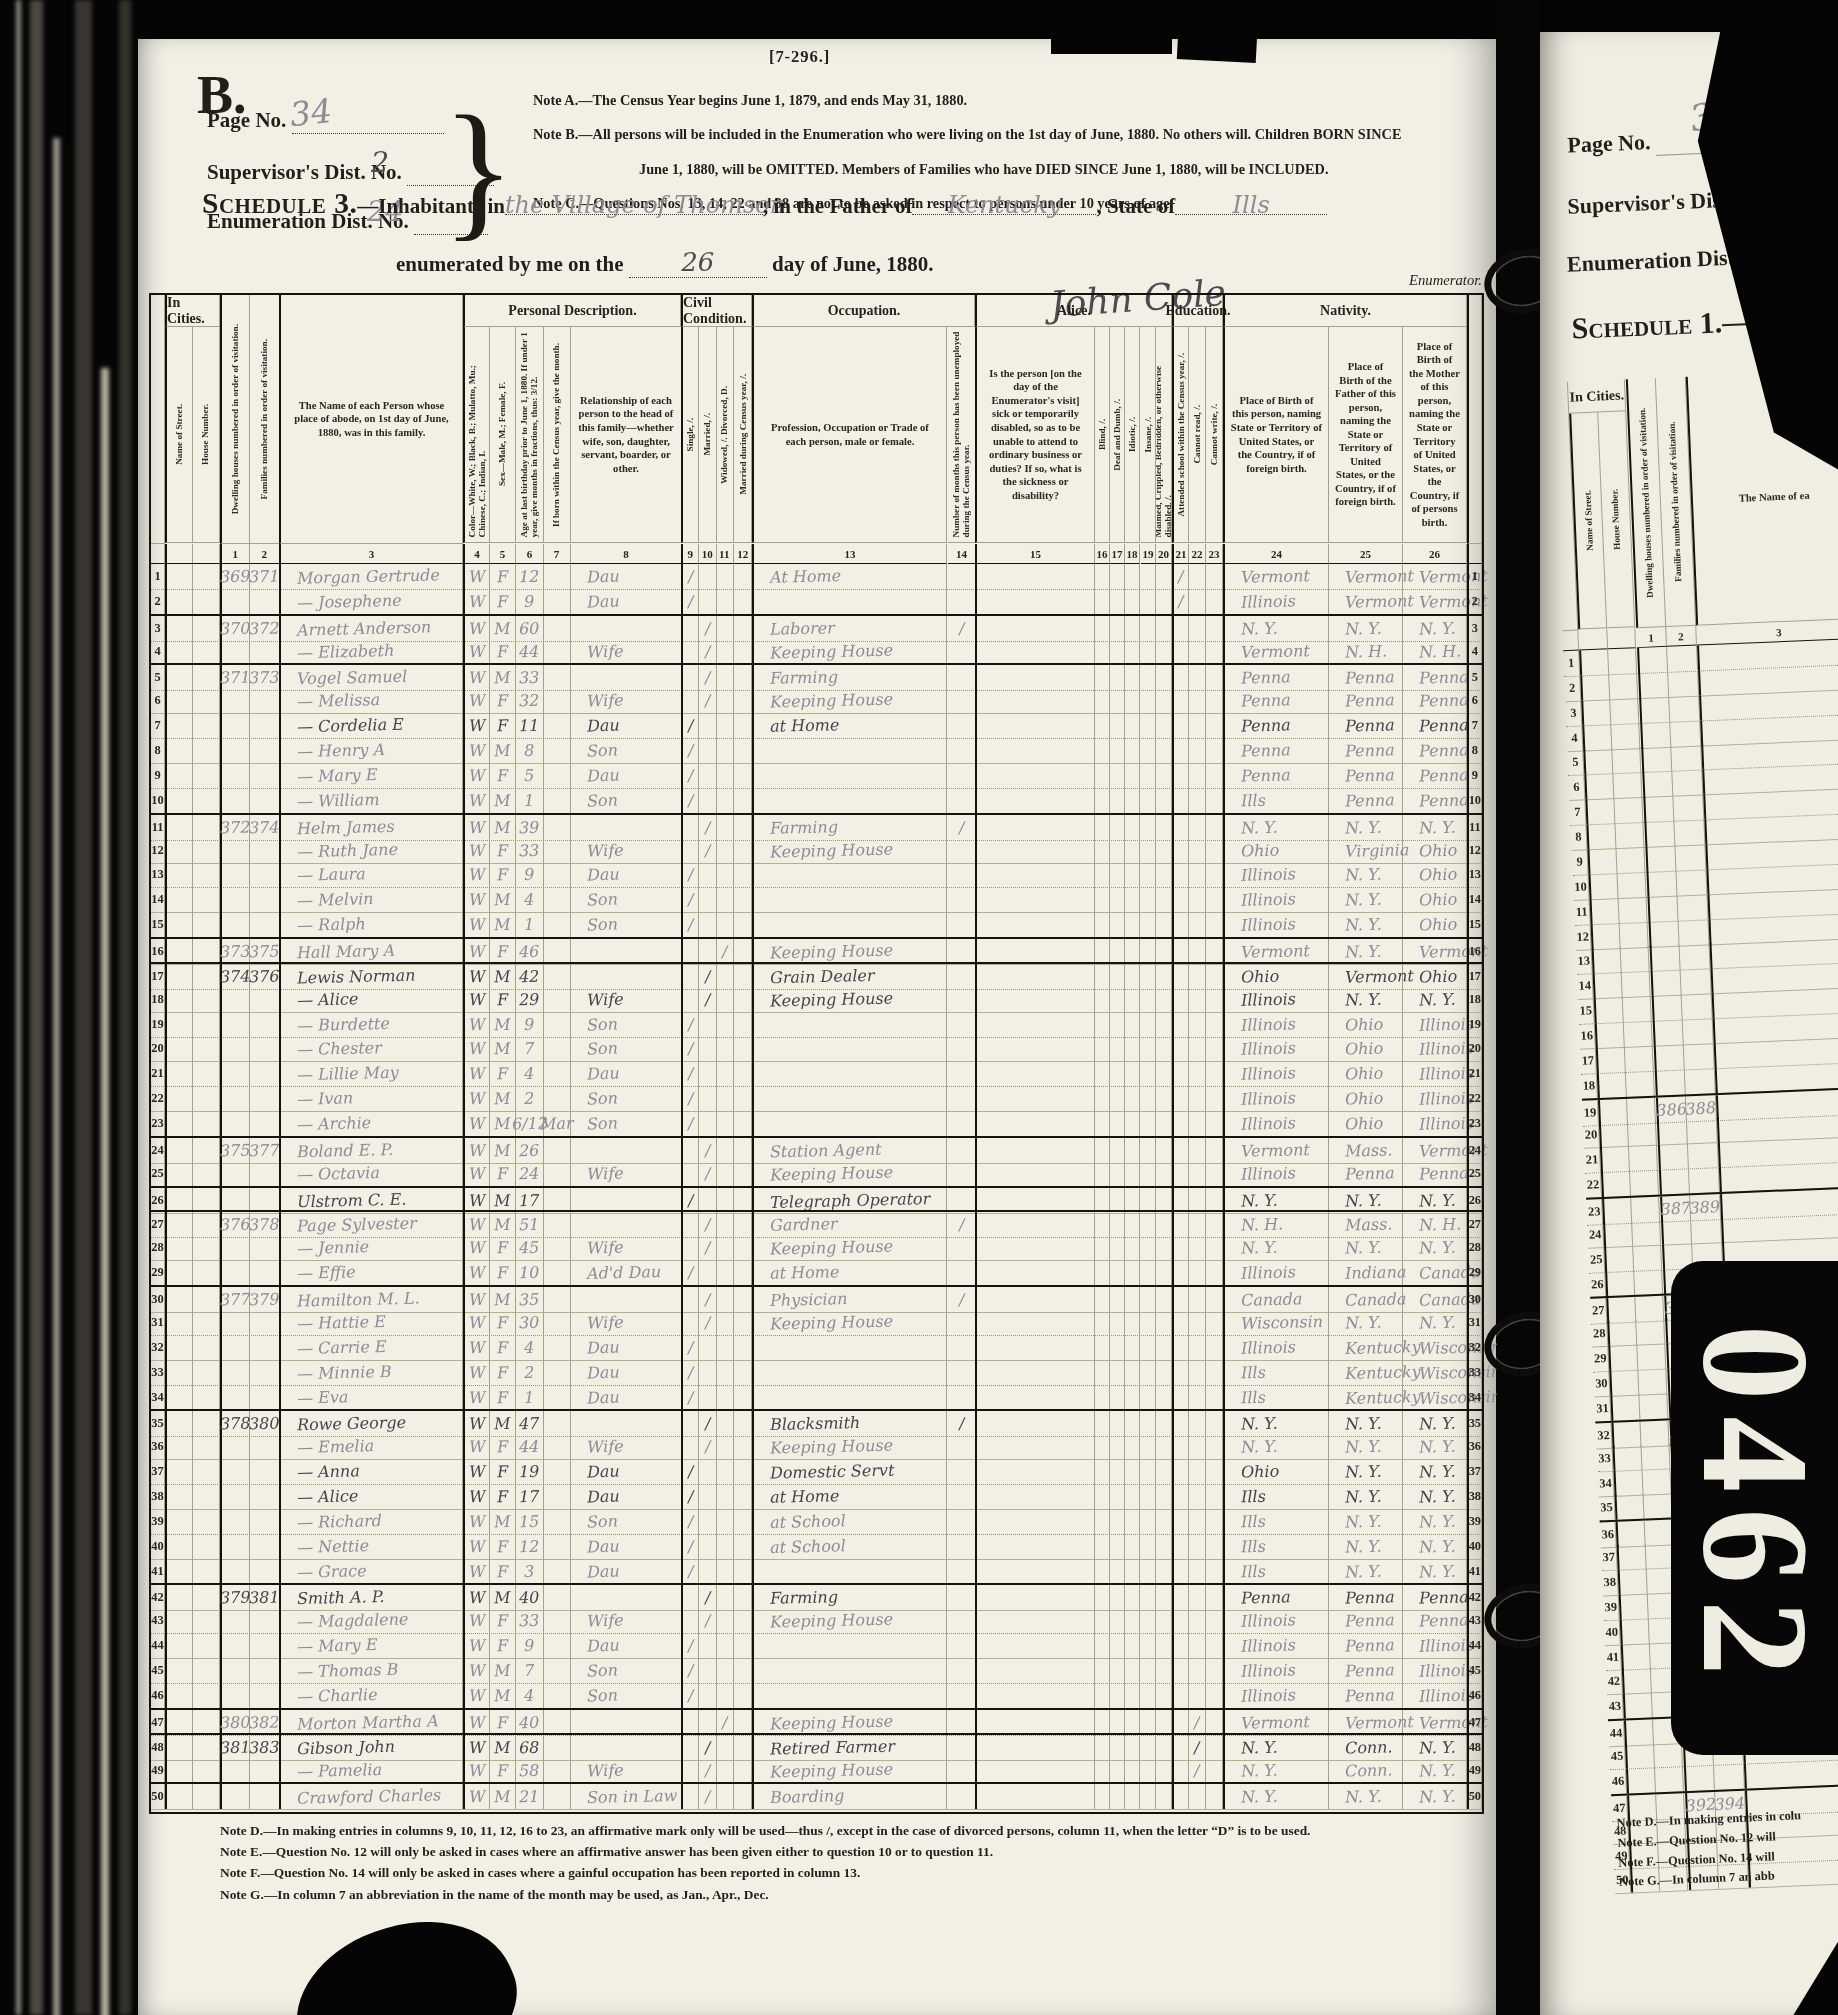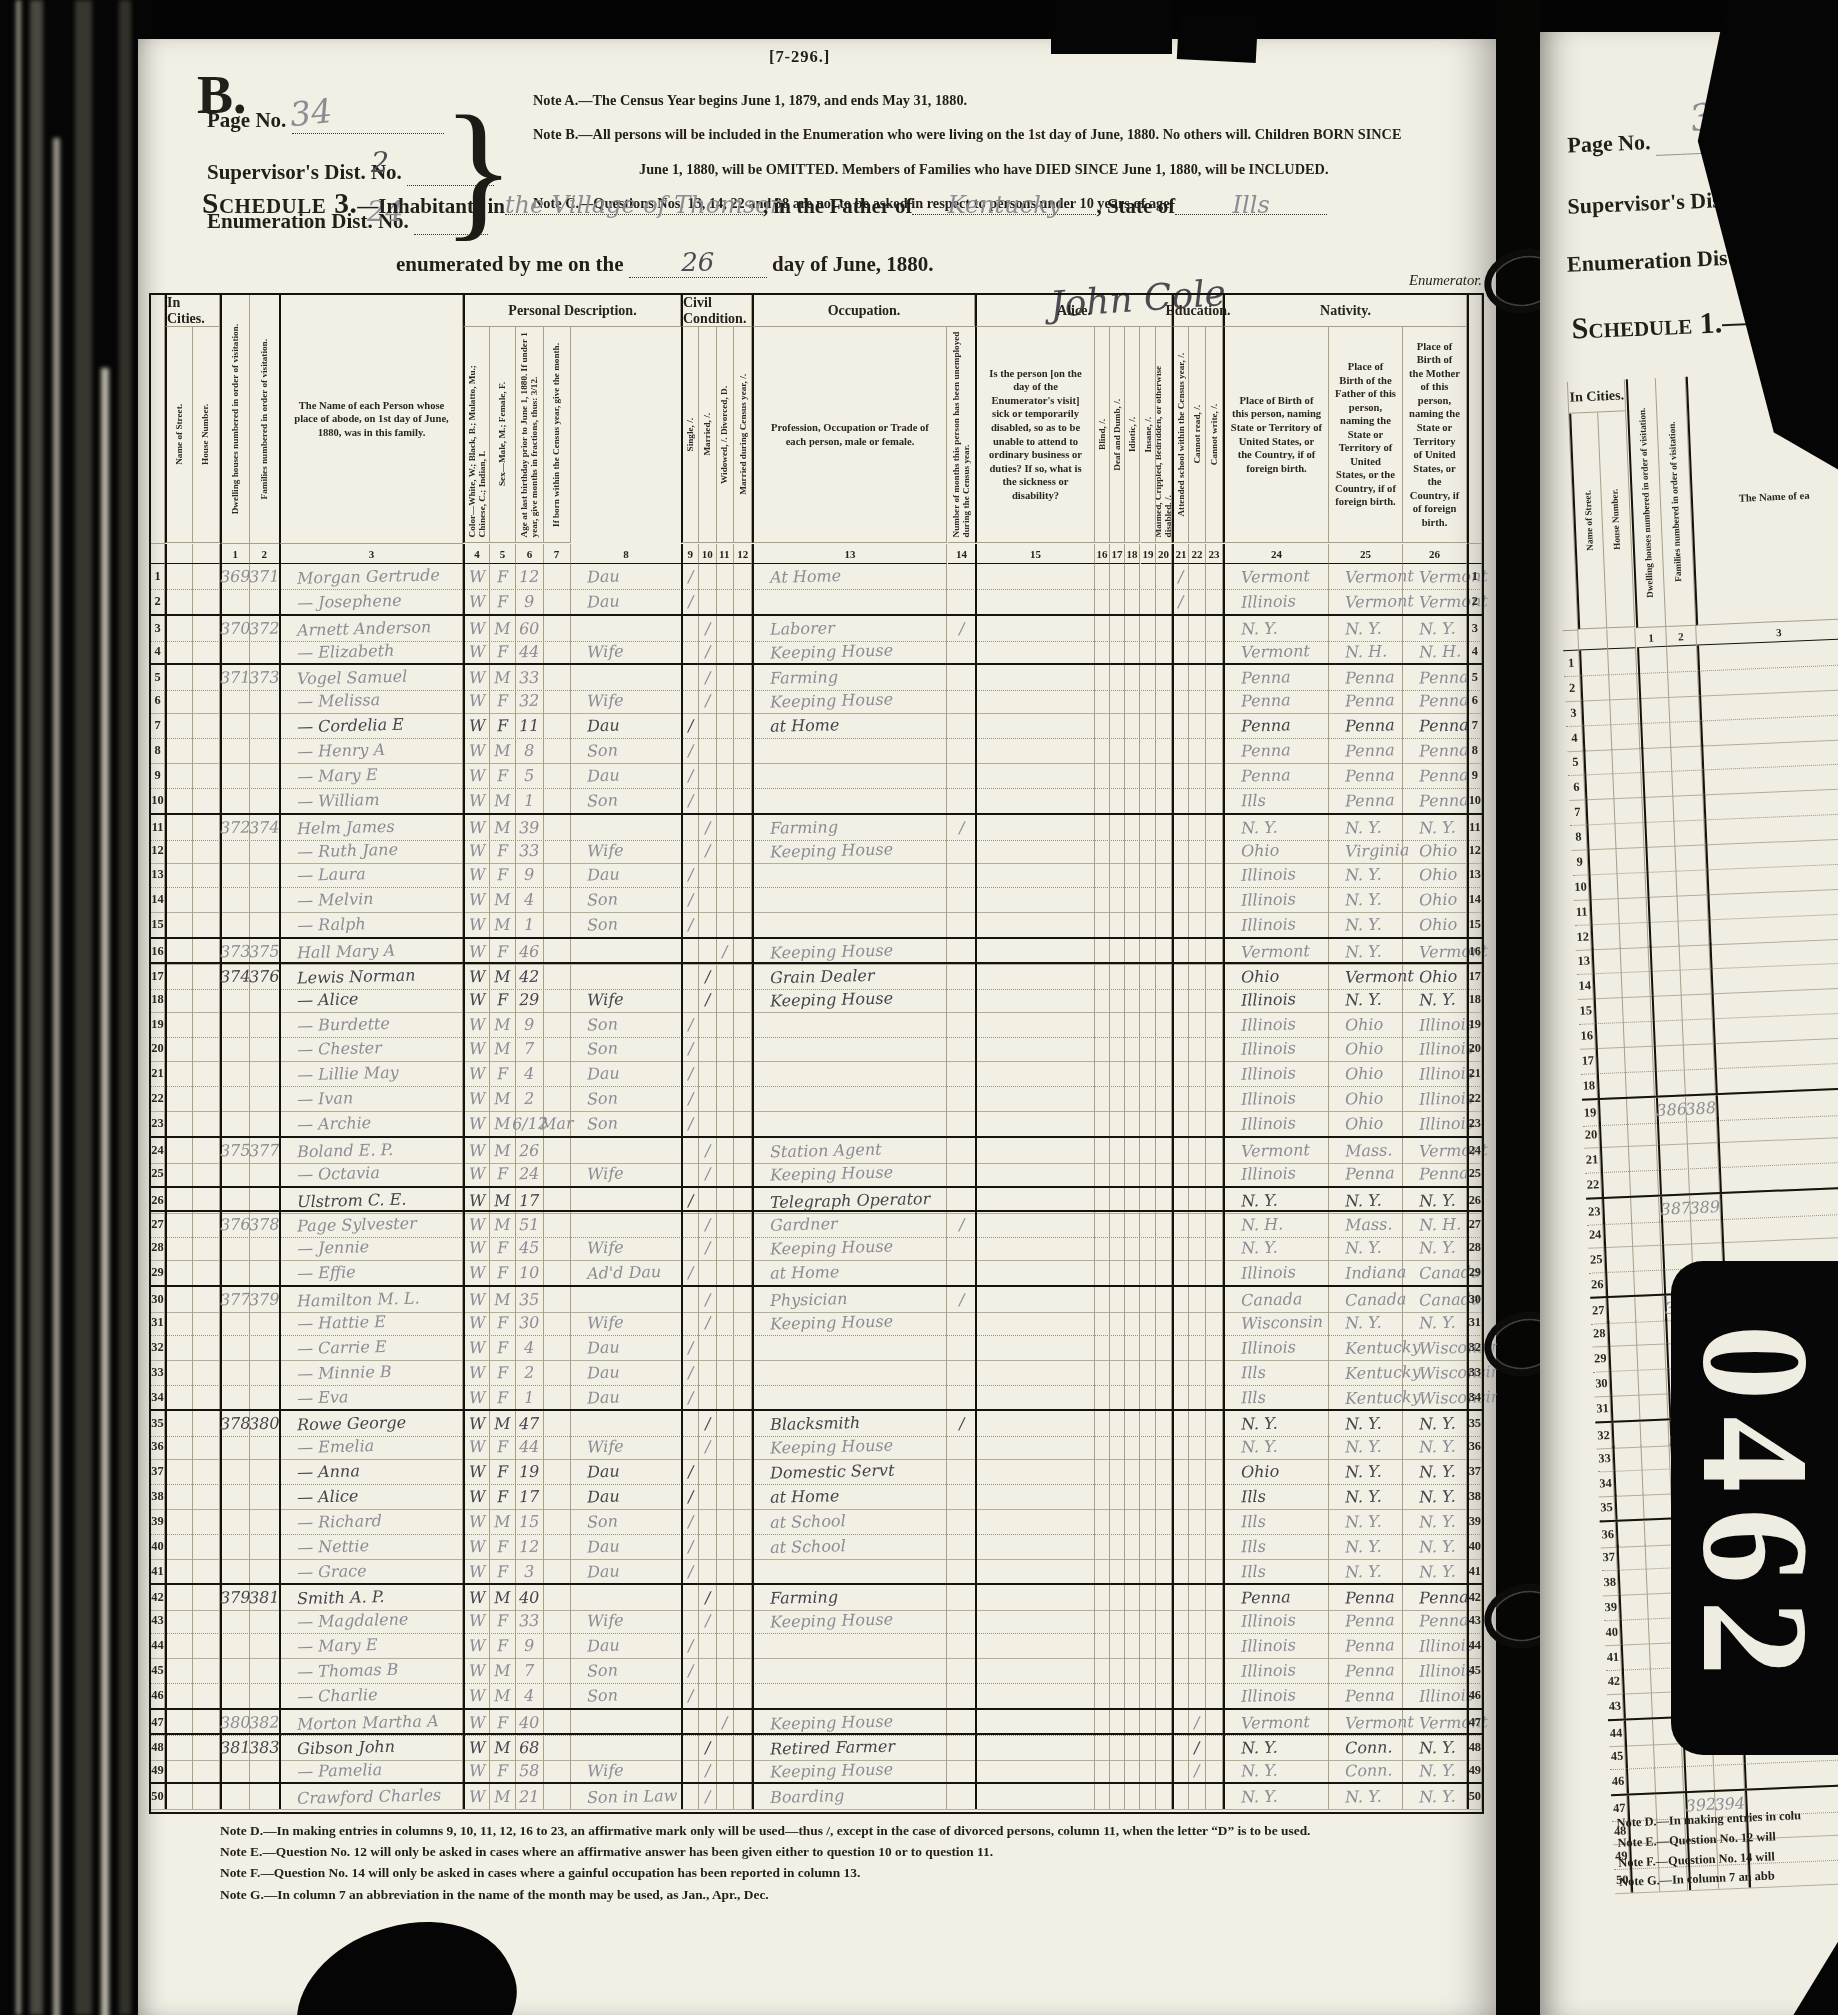--- a/index.html
+++ b/index.html
@@ -158,20 +158,23 @@
           </div>
           <div class="hcell" style="left:339px;top:32px;width:26px;height:216px;">
             <span class="vt">Sex—Male, M.; Female, F.</span>
           </div>
           <div class="hcell" style="left:365px;top:32px;width:28px;height:216px;">
             <span class="vt">Age at last birthday prior to June 1, 1880.  If under 1 year, give months in fractions, thus: 3/12.</span>
           </div>
           <div class="hcell" style="left:392px;top:32px;width:28px;height:216px;">
             <span class="vt">If born within the Census year, give the month.</span>
           </div>
+          <div class="hcell" style="left:420px;top:32px;width:111px;height:216px;">
+            <span class="hlabel">Relationship of each person to the head of this family—whether wife, son, daughter, servant, boarder, or other.</span>
+          </div>
           <div class="hcell heavyL" style="left:530px;top:32px;width:17.5px;height:216px;">
             <span class="vt">Single, /.</span>
           </div>
           <div class="hcell" style="left:548px;top:32px;width:17.5px;height:216px;">
             <span class="vt">Married, /.</span>
           </div>
           <div class="hcell" style="left:565px;top:32px;width:17.5px;height:216px;">
             <span class="vt">Widowed, /.  Divorced, D.</span>
           </div>
           <div class="hcell" style="left:583px;top:32px;width:18.4px;height:216px;">
@@ -210,21 +213,21 @@
           <div class="hcell" style="left:1055px;top:32px;width:17px;height:216px;">
             <span class="vt">Cannot write, /.</span>
           </div>
           <div class="hcell" style="left:1178px;top:32px;width:74px;height:216px;">
             <span class="hlabel">Place of Birth of the Father of this person, naming the State or Territory of United States, or the Country, if of foreign birth.</span>
           </div>
           <div class="hcell heavyL" style="left:1072px;top:32px;width:106px;height:216px;">
             <span class="hlabel">Place of Birth of this person, naming State or Territory of United States, or the Country, if of foreign birth.</span>
           </div>
           <div class="hcell" style="left:1252px;top:32px;width:64px;height:216px;">
-            <span class="hlabel">Place of Birth of the Mother of this person, naming the State or Territory of United States, or the Country, if of foreign birth.</span>
+            <span class="hlabel">Place of Birth of the Mother of this person, naming the State or Territory of United States, or the Country, if of persons birth.</span>
           </div>
           <div class="hcell heavyL" style="left:1316px;top:0px;width:14.7px;height:249px;"></div>
         </div>
       <div id="lnums" style="position:relative;height:20px;">
           <div class="ncell" style="left:0px;top:0;width:14px;height:20px;"></div>
           <div class="ncell heavyL" style="left:14px;top:0;width:28px;height:20px;"></div>
           <div class="ncell" style="left:41px;top:0;width:28px;height:20px;"></div>
           <div class="ncell heavyL" style="left:69px;top:0;width:29.5px;height:20px;">1</div>
           <div class="ncell" style="left:99px;top:0;width:29.5px;height:20px;">2</div>
           <div class="ncell heavyL" style="left:128px;top:0;width:184px;height:20px;">3</div>

